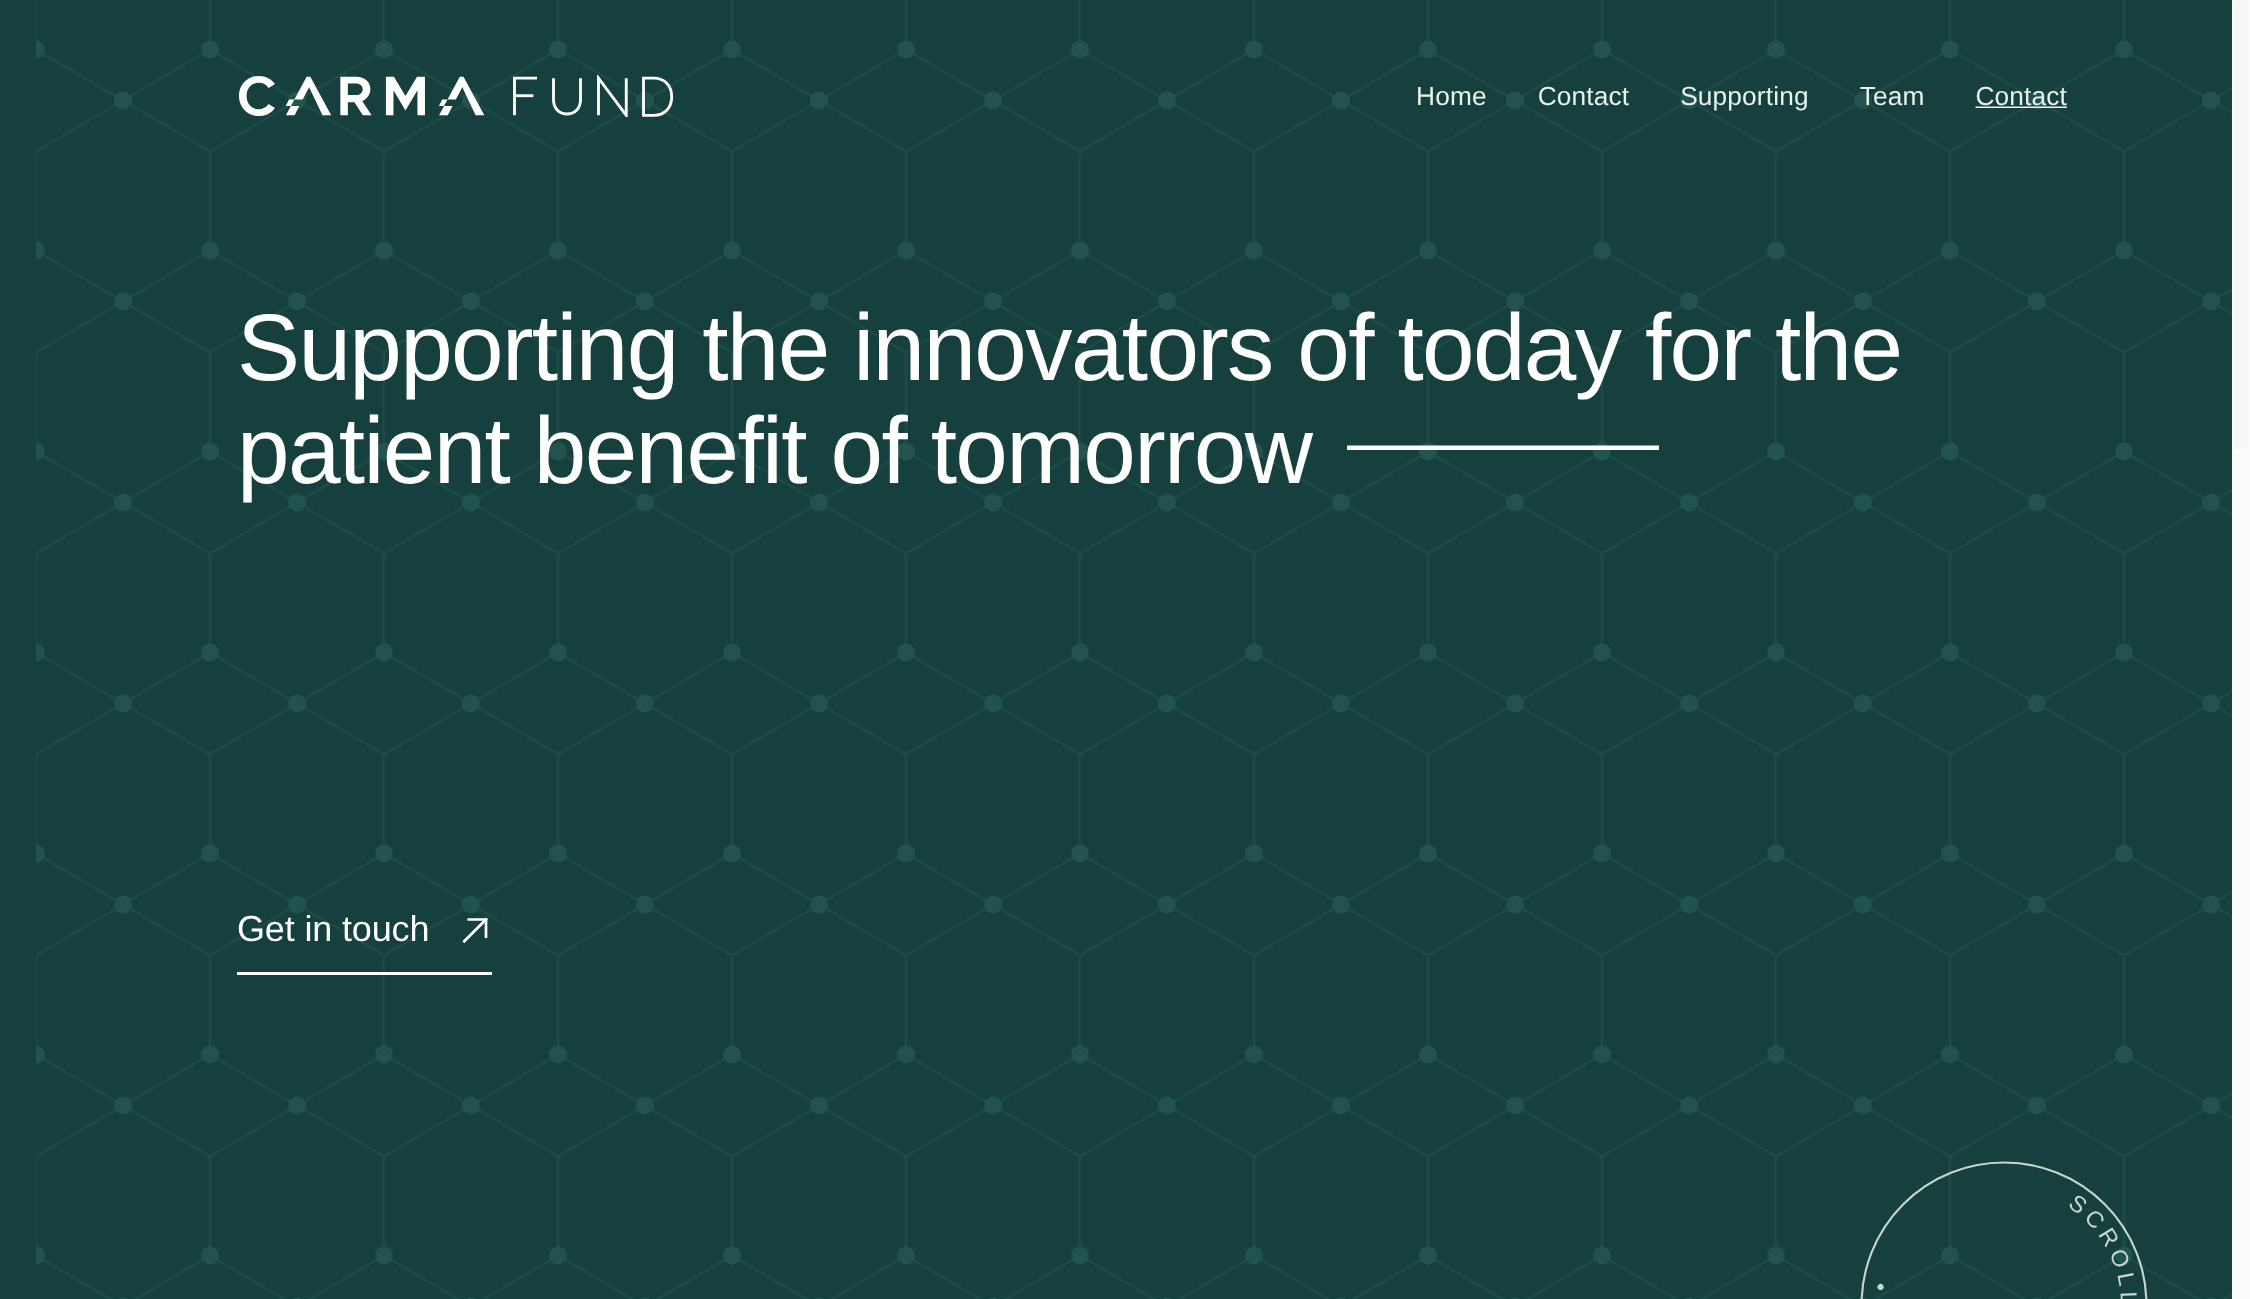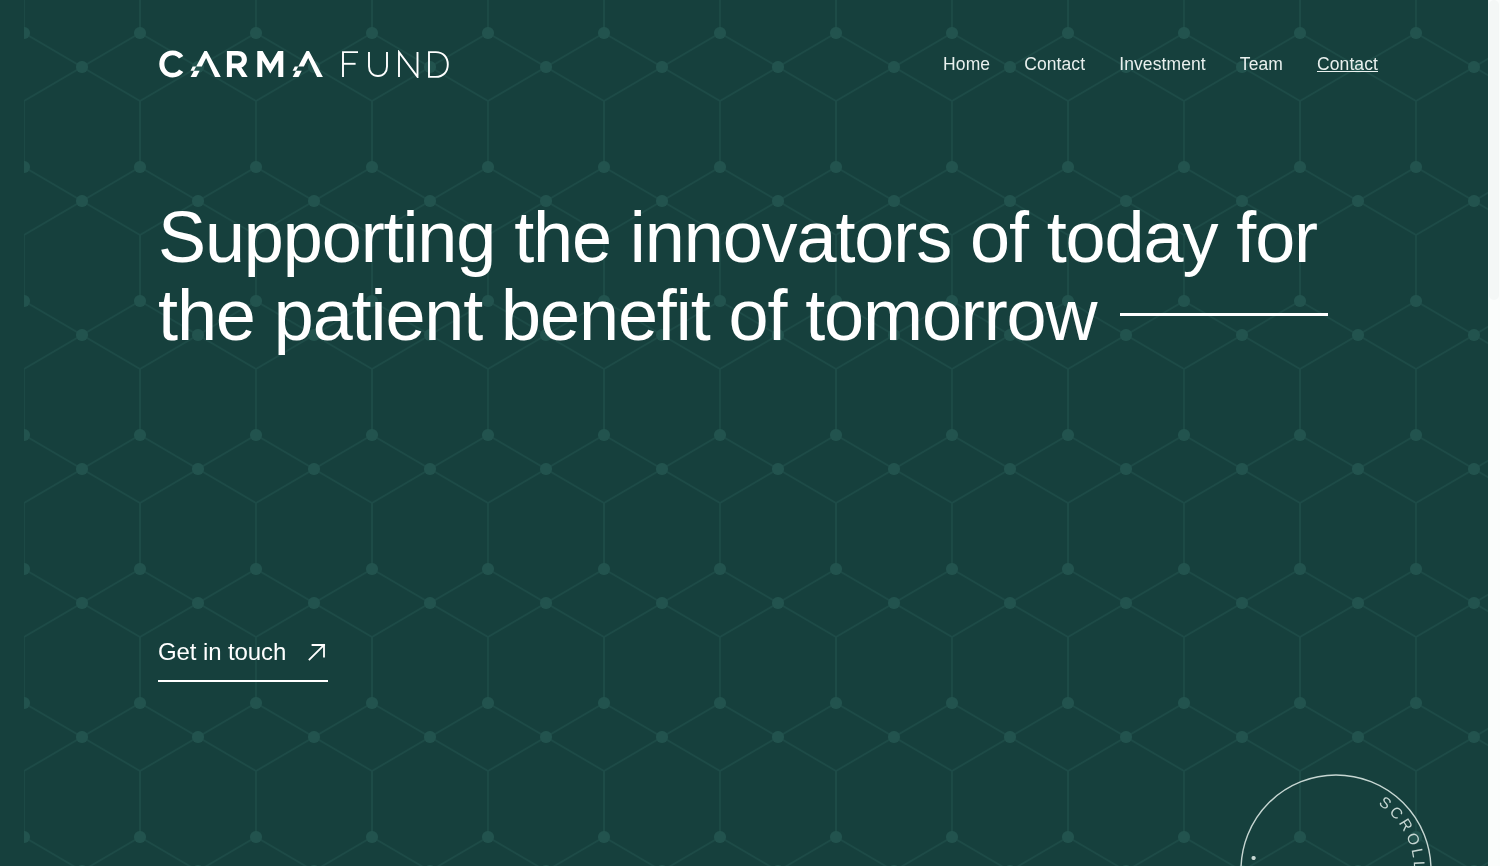--- a/index.html
+++ b/index.html
@@ -89,21 +89,21 @@
   
   #hero {
     position:absolute;
     left:134px;
     top:198px;
     width:1220px;
     z-index:4;
   }
 
   #headline {
-    font-size:72px;
+    font-size:63px;
     font-weight:300;
     line-height:1.09;
     letter-spacing:-1.1px;
     color:#ffffff;
     max-width:1190px;
   }
 
   #headline-rule {
     display:inline-block;
     width:208px;
@@ -111,21 +111,21 @@
     background:#ffffff;
     vertical-align:middle;
     margin-left:24px;
     margin-bottom:14px;
   }
 
   
   #cta-row {
     position:absolute;
     left:134px;
-    top:640px;
+    top:608px;
     display:flex;
     align-items:flex-start;
     gap:49px;
     z-index:4;
     text-align:right;
   }
 
   .cta {
     display:inline-flex;
     align-items:center;
@@ -230,21 +230,21 @@
           <path d="M241 26.9V2.1l18.5 24.8V2.1"></path>
 
           <path d="M271 26.9V2.1h6.8c7.2 0 12 4.9 12 12.4s-4.8 12.4-12 12.4Z"></path>
         </g>
       </svg>
     </div>
 
     <nav id="nav">
       <a class="nav-item">Home</a>
       <a class="nav-item">Contact</a>
-      <a class="nav-item">Investment</a>
+      <a class="nav-item">Supporting</a>
       <a class="nav-item">Team</a>
       <a class="nav-item">Contact</a>
     </nav>
 
   </header>
 
   <div id="hero">
     <h1 id="headline"><span>Supporting the innovators of today for the patient benefit of tomorrow</span><span id="headline-rule"></span></h1>
   </div>
 

